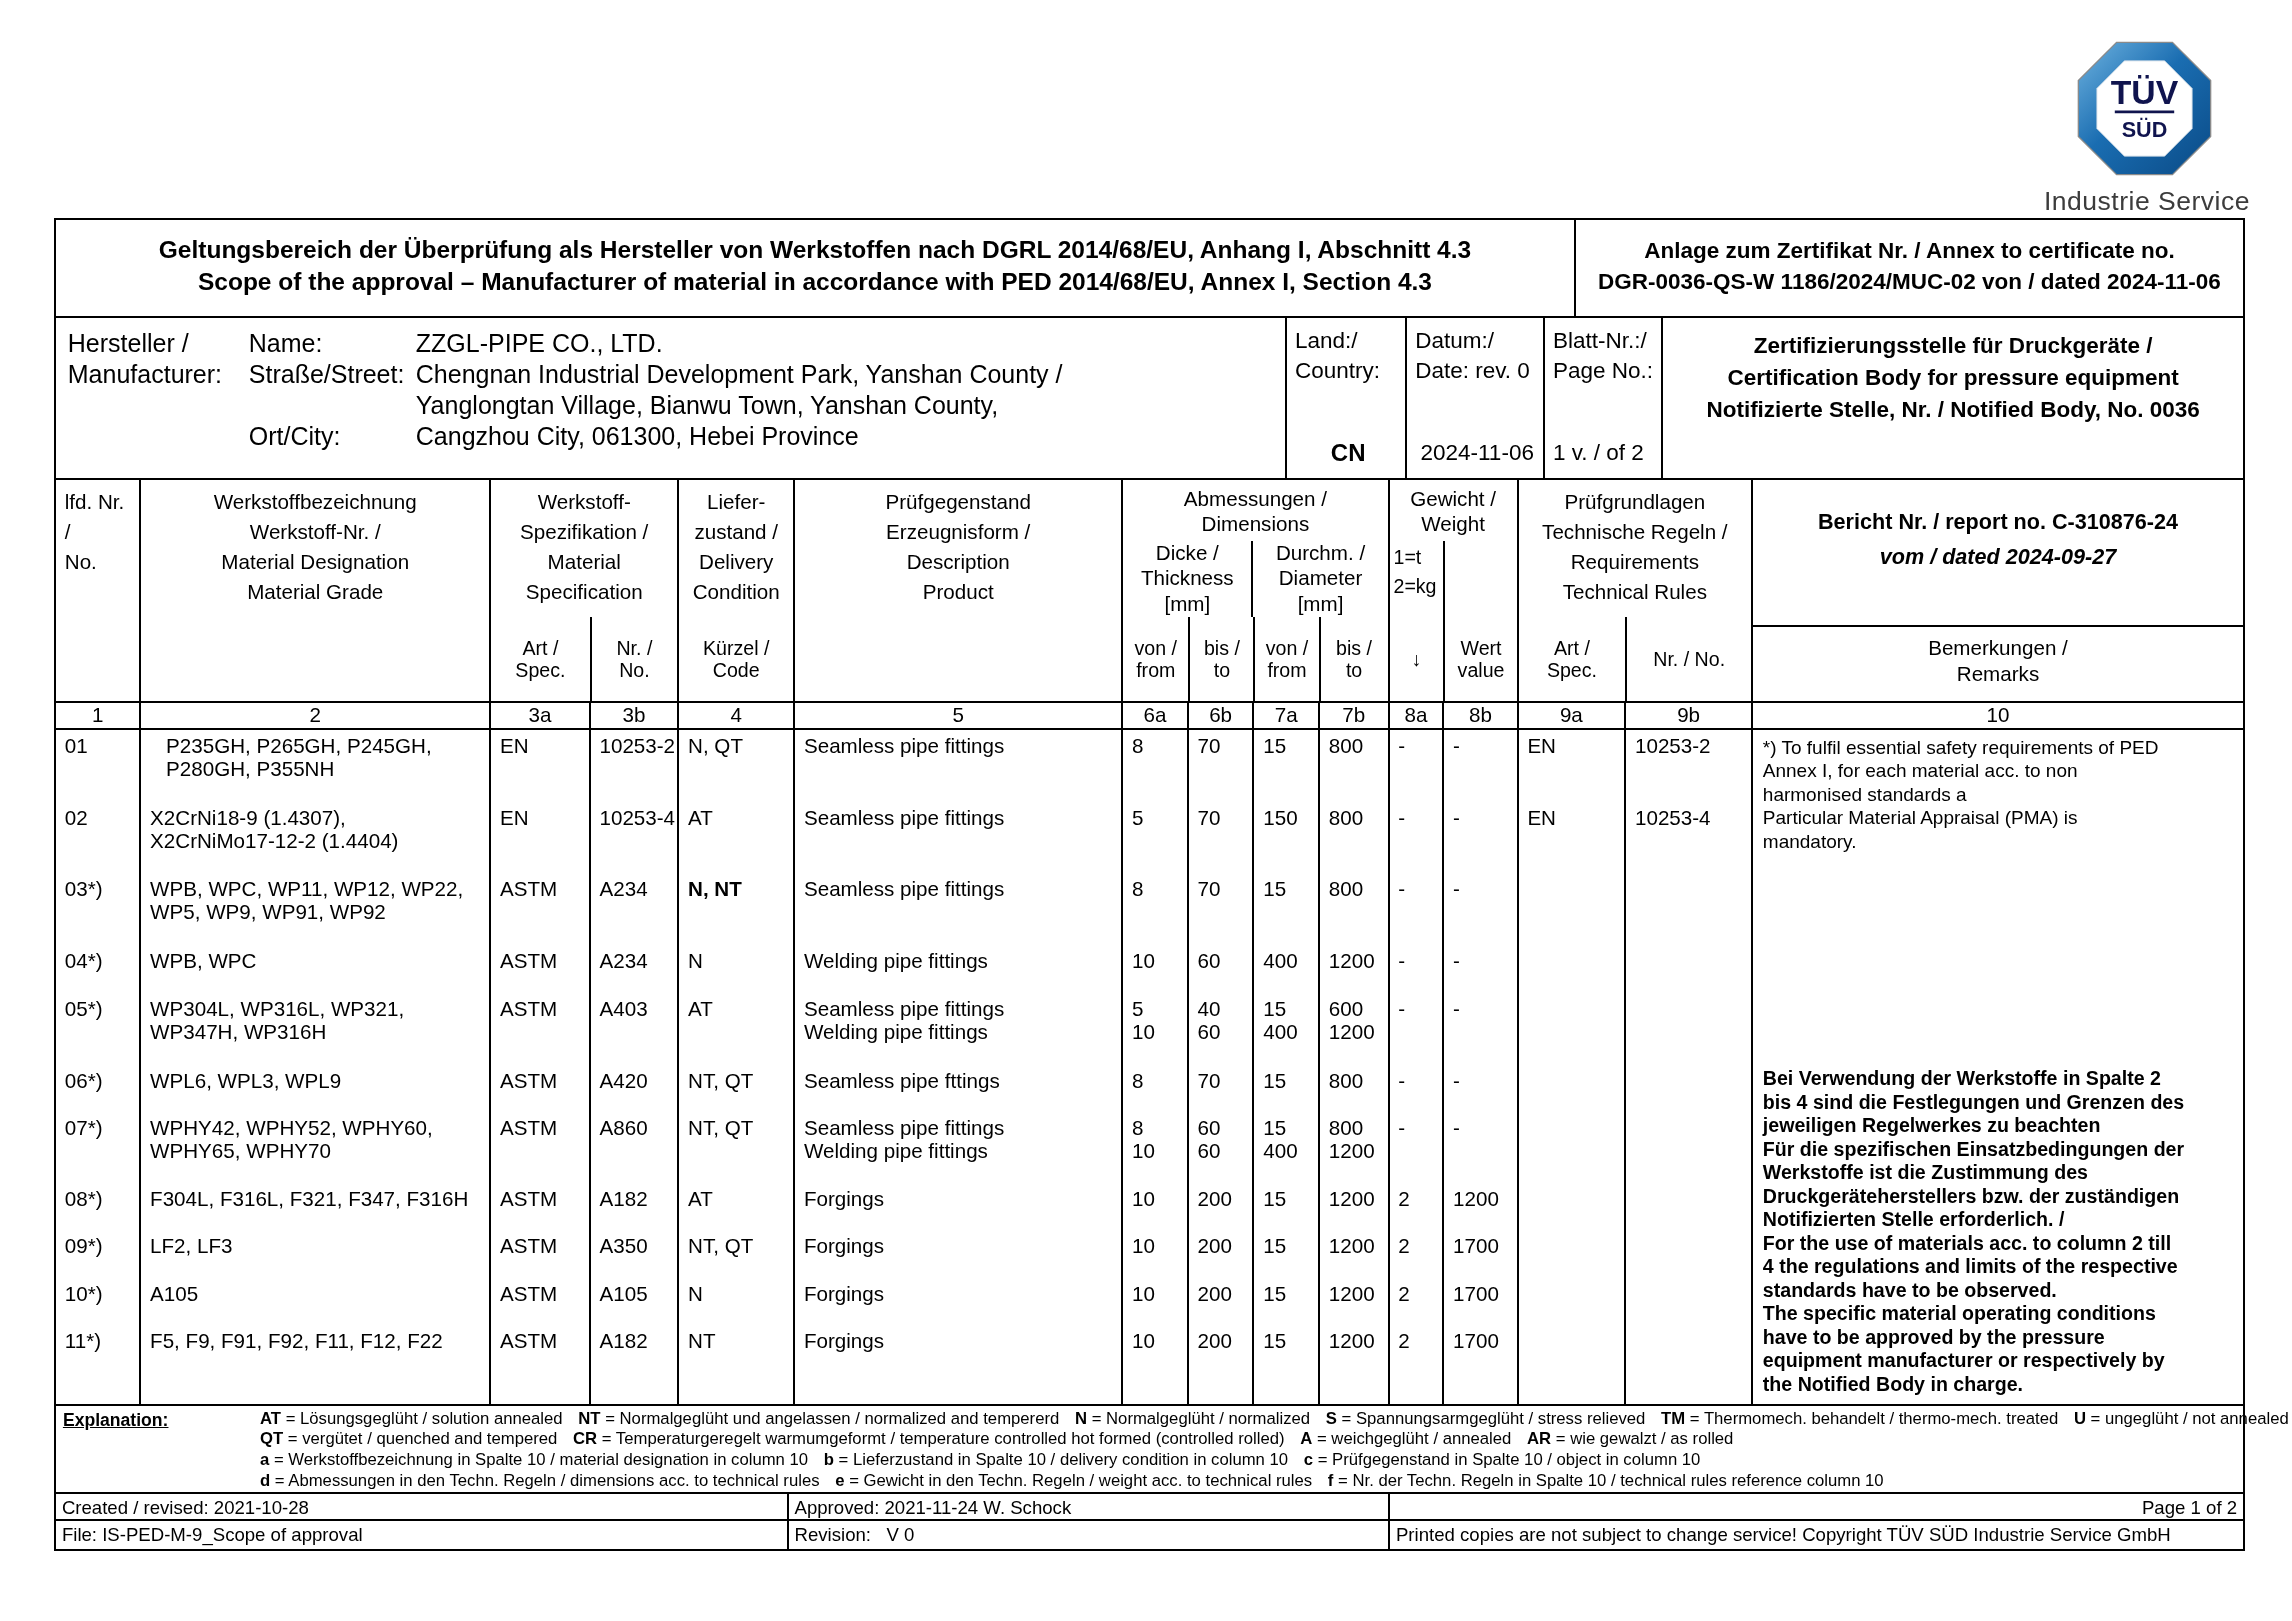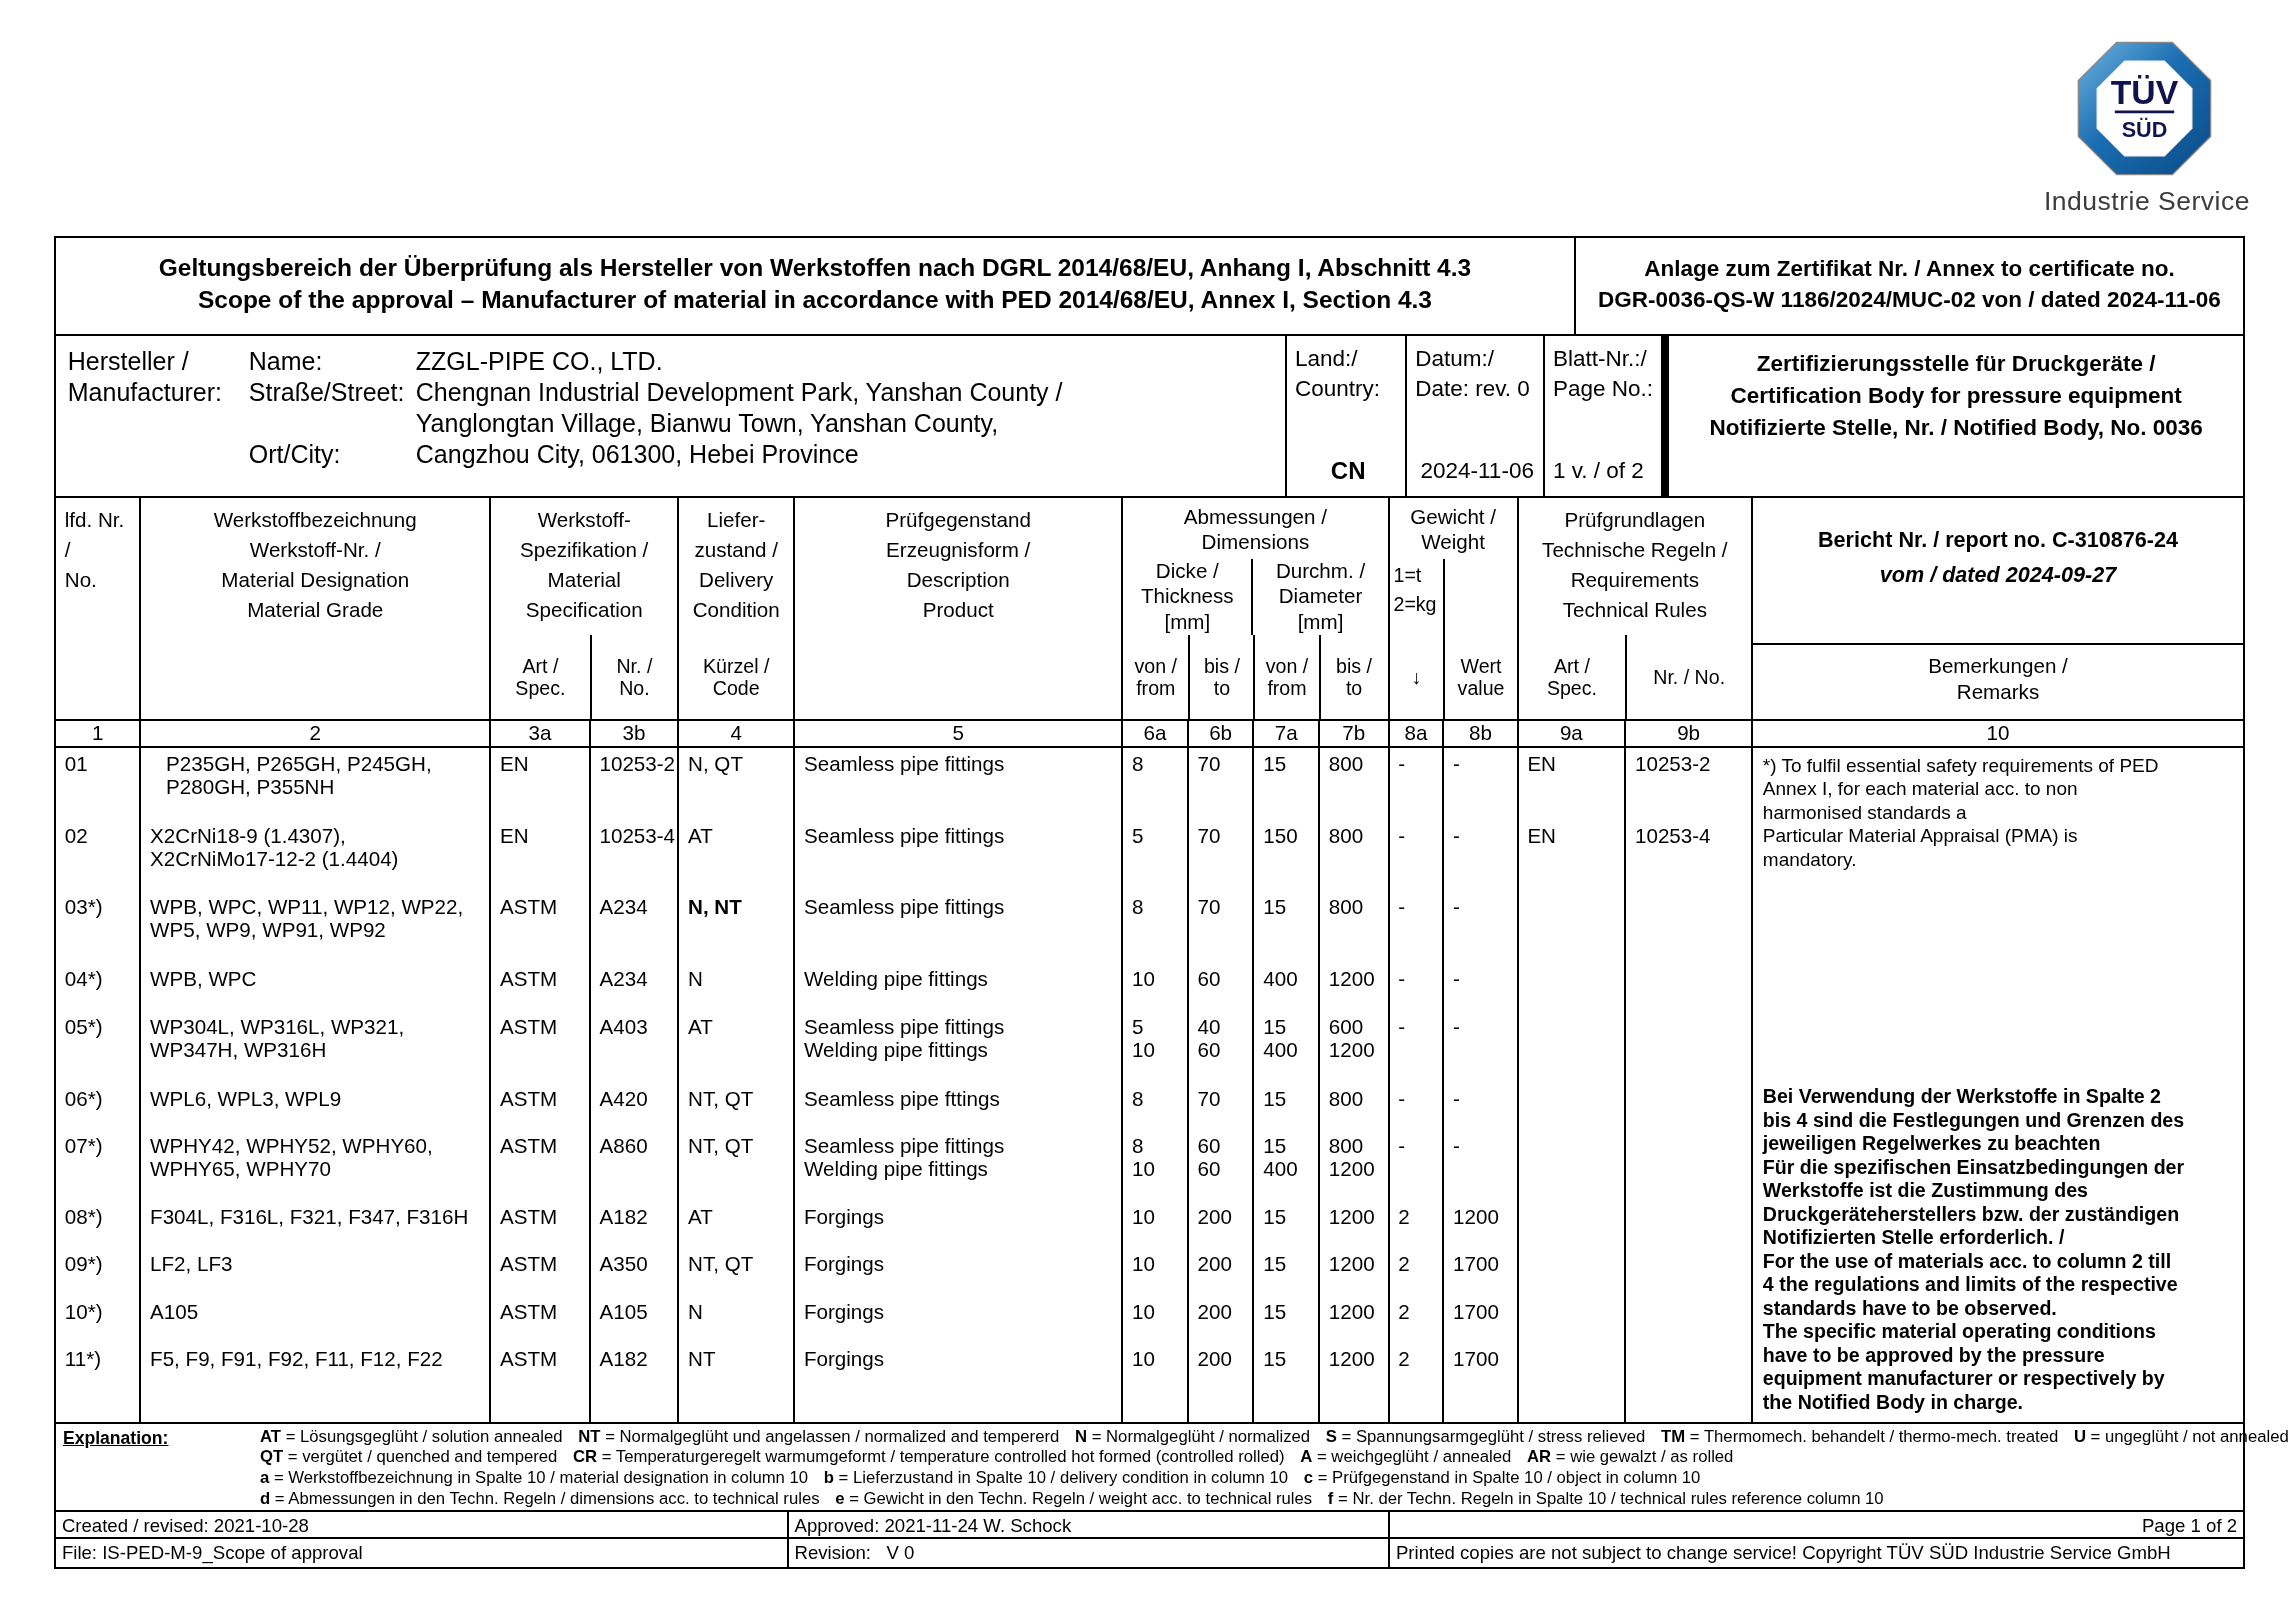--- a/index.html
+++ b/index.html
@@ -5,37 +5,37 @@
   *{box-sizing:border-box;margin:0;padding:0}
   html,body{background:#ffffff}
   body{width:2293px;height:1621px;position:relative;font-family:"Liberation Sans","DejaVu Sans",sans-serif;color:#000;overflow:hidden}
 
   
   .logo{position:absolute;left:2044px;top:41px;width:201px;text-align:center}
   .logo svg{display:block;margin:0 auto}
   .logo-caption{margin-top:9.8px;font-size:26.5px;color:#3c3c3c;letter-spacing:0.5px;white-space:nowrap}
 
   
-  .sheet{position:absolute;left:54px;top:236px;width:2191px;border:2px solid #000;background:#fff}
+  .sheet{position:absolute;left:54px;top:218px;width:2191px;border:2px solid #000;background:#fff}
 
   
   .sec-title{display:flex;border-bottom:2px solid #000;height:98px}
   .title-left{width:69.5%;border-right:2px solid #000;text-align:center;font-weight:bold;font-size:24.5px;line-height:32px;padding-top:13.7px}
   .title-right{flex:1;text-align:center;font-weight:bold;font-size:22.5px;line-height:31px;padding-top:14.7px}
 
   
   .sec-manu{display:flex;border-bottom:2px solid #000;height:162px}
   .manu-left{width:56.2%;display:grid;grid-template-columns:181px 167px 1fr;font-size:25px;line-height:31px;padding:9.8px 0 0 11.8px;align-content:start}
   .manu-col{border-left:2px solid #000;display:flex;flex-direction:column;justify-content:space-between;padding:7.8px 3.9px 9.8px 7.8px;font-size:22.5px;line-height:30px}
   .manu-country{width:5.5%}
   .manu-date{width:6.3%}
   .manu-page{width:5.4%}
   .manu-val{text-align:center}
   .manu-val.bold{font-weight:bold;font-size:24px}
-  .manu-cert{border-left:8px solid #000000;flex:1;text-align:center;font-weight:bold;font-size:22.5px;line-height:32px;padding-top:11.8px}
+  .manu-cert{border-left:2px solid #000000;flex:1;text-align:center;font-weight:bold;font-size:22.5px;line-height:32px;padding-top:11.8px}
 
   
   .thead{display:flex;height:221px;font-size:20.6px}
   .hg{border-right:2px solid #000;display:flex;flex-direction:column;height:100%}
   .hg.last{border-right:none}
   .w-g1{width:3.9%}.w-g2{width:16%}.w-g3{width:8.6%}.w-g4{width:5.3%}.w-g5{width:15%}
   .w-g67{width:12.18%}.w-g8{width:5.9%}.w-g9{width:10.72%}.w-g10{width:22.4%}
   .hg1-inner{padding:6.9px 0 0 8.8px;line-height:30px;white-space:pre-line}
   .hlabel{text-align:center;white-space:pre-line;line-height:30px;padding-top:6.9px}
   .h140{height:137px}

